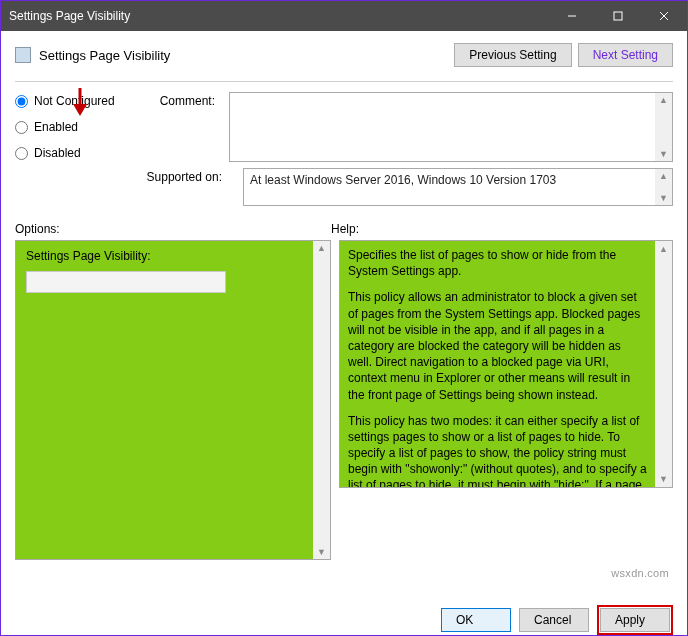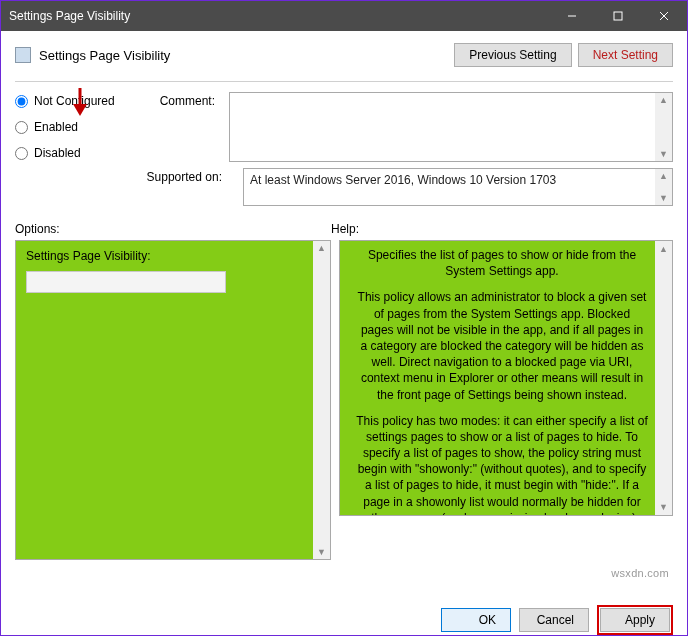--- a/index.html
+++ b/index.html
@@ -19,23 +19,23 @@
   .header-row {
     display: flex; align-items: center; padding: 12px 14px 6px 14px; gap: 8px;
     justify-content: space-between;
   }
   .header-left { display: flex; align-items: center; gap: 8px; }
   .policy-icon { width: 16px; height: 16px; background: #cde; border: 1px solid #89a; }
   .header-title { font-size: 13px; }
   .nav-buttons { display: flex; gap: 6px; }
   .btn {
     border: 1px solid #adadad; background: #e1e1e1; padding: 4px 14px; min-width: 70px;
-    text-align: right; color: #000;
+    text-align: left; color: #000;
   }
-  .btn.disabled { color: #b91c1c; }
+  .btn.disabled { color: #6d28d9; }
   .btn.primary { border: 1px solid #0078d7; background: #e5f1fb; }
   .divider { height: 1px; background: #d0d0d0; margin: 8px 14px 0 14px; }
   .config-row { display: flex; padding: 10px 14px 0 14px; gap: 8px; }
   .radio-col { width: 110px; display: flex; flex-direction: column; gap: 12px; padding-top: 2px; position: relative; }
   .radio-item { display: flex; align-items: center; gap: 6px; }
   .radio-item input { margin: 0; }
   .arrow { position: absolute; top: -6px; left: 54px; }
   .mid-col { width: 88px; display: flex; flex-direction: column; gap: 44px; padding-top: 2px; text-align: right; padding-right: 6px;}
   .right-col { flex: 1; display: flex; flex-direction: column; gap: 10px; }
   .textarea-wrap { border: 1px solid #a9a9a9; height: 70px; position: relative; background: #fff; }
@@ -46,21 +46,21 @@
   .sb-arrow { font-size: 9px; color: #888; padding: 2px 0;}
   .supported-row { display: flex; padding: 6px 14px 0 14px; gap: 15px; }
   .supported-wrap { border: 1px solid #a9a9a9; height: 38px; flex: 1; padding: 4px 22px 4px 6px; position: relative; background: #fff; color: #222;}
   .labels-row { display: flex; padding: 16px 14px 4px 14px; gap: 0; }
   .labels-row .l1 { width: 316px; }
   .panels-row { display: flex; padding: 0 14px; gap: 8px; flex: 1; min-height: 0;}
   .options-box, .help-box { border: 1px solid #a9a9a9; background: #84cc16; position: relative; }
   .options-box { width: 316px; height: 320px; padding: 8px 24px 8px 10px; }
   .options-label { margin-bottom: 8px; }
   .options-input { width: 200px; height: 22px; border: 1px solid #c9c9c9; background: #f4f4f4; }
-  .help-box { flex: 1; height: 276px; padding: 6px 24px 6px 16px; overflow: hidden; line-height: 1.35; text-align: center; }
+  .help-box { flex: 1; height: 248px; padding: 6px 24px 6px 8px; overflow: hidden; line-height: 1.35; }
   .help-box p { margin: 0 0 10px 0; }
   .footer { display: flex; justify-content: flex-end; gap: 8px; padding: 10px 14px 0 14px; align-items: center;}
   .apply-highlight { border: 2px solid #d40000; padding: 1px; }
   .watermark { position: absolute; right: 18px; bottom: 56px; font-size: 11px; color: #9a9a9a; letter-spacing: .3px;}
 </style>
 </head>
 <body>
 
 <div class="window">
 

